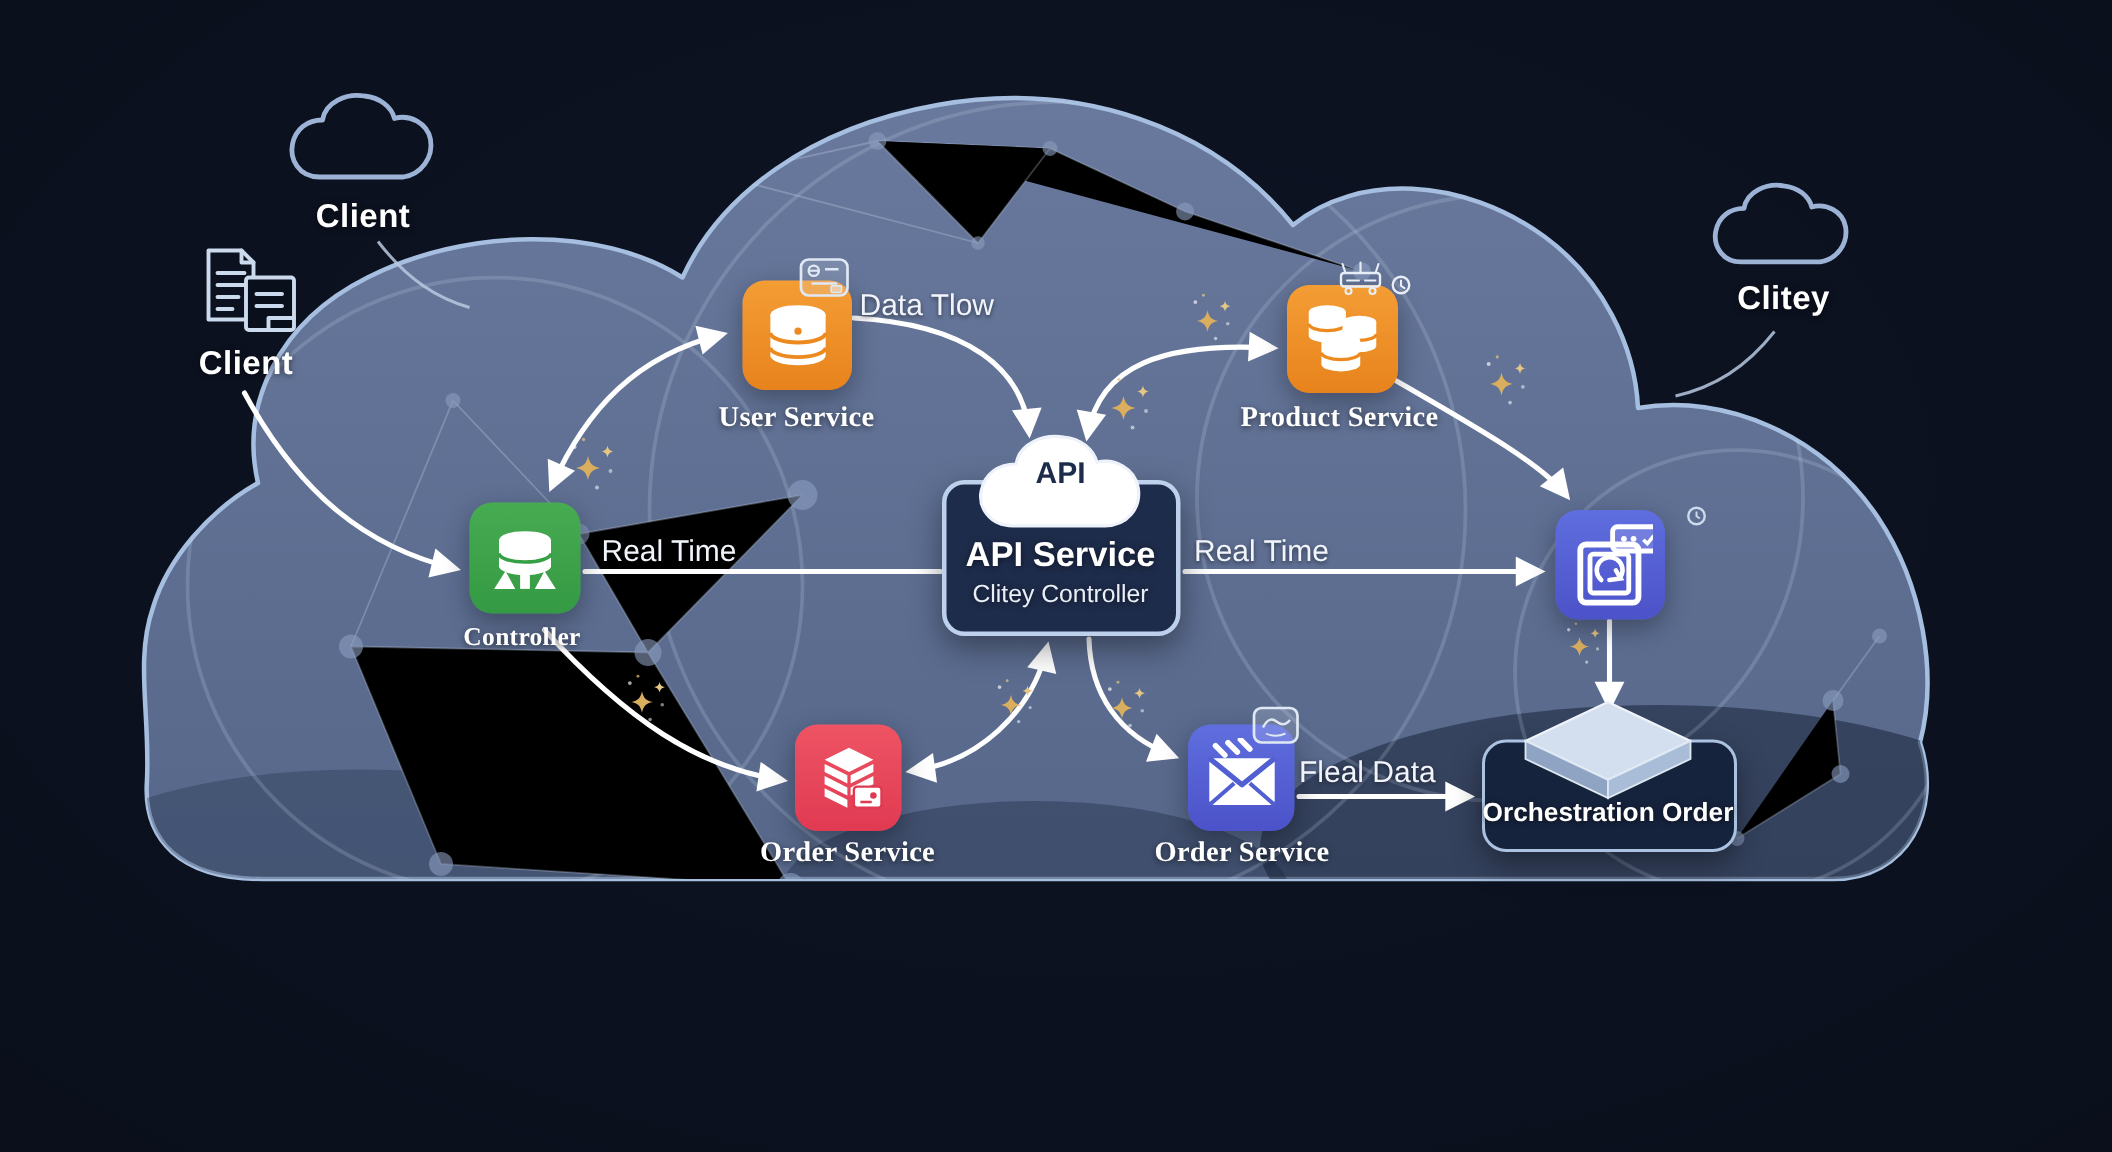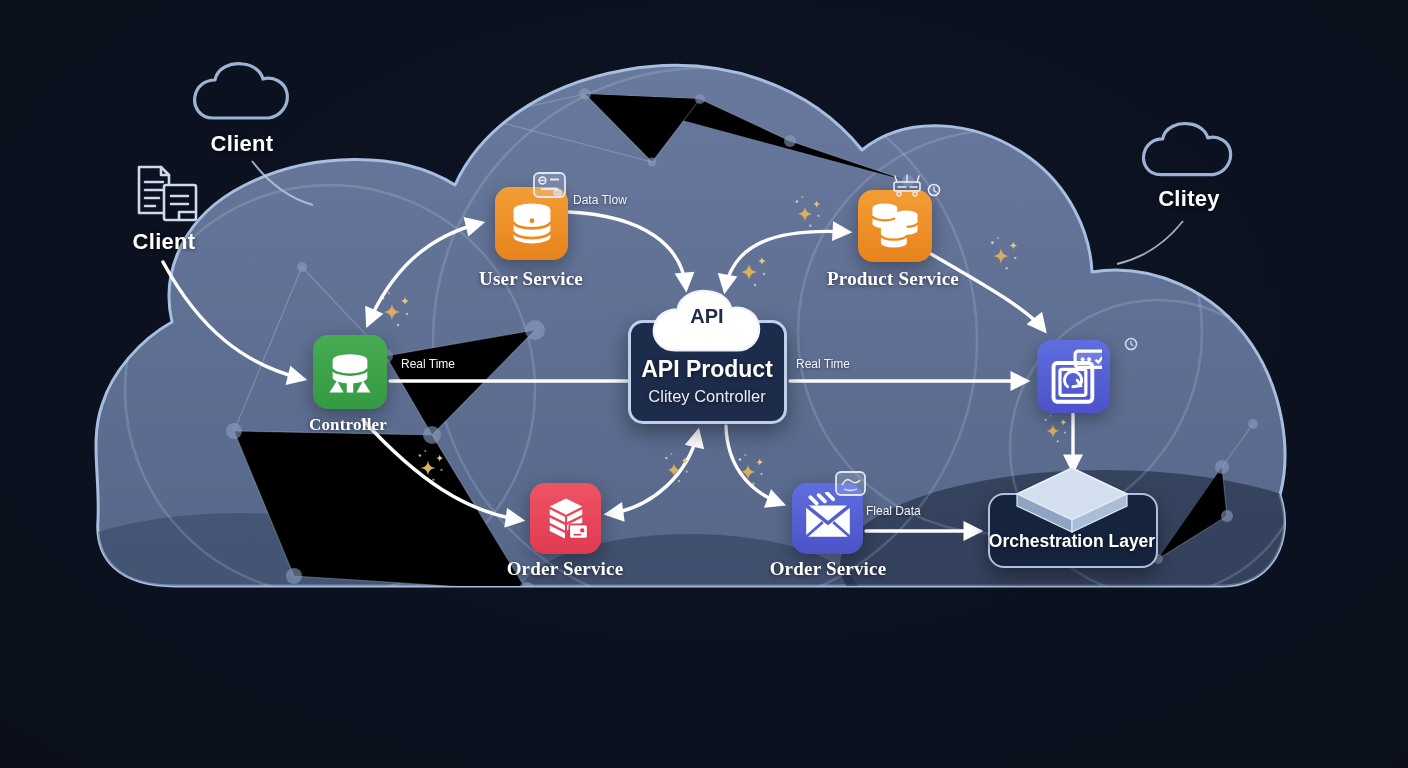--- a/index.html
+++ b/index.html
@@ -7,21 +7,21 @@
     position:relative;width:1408px;height:768px;overflow:hidden;
     background:radial-gradient(115% 125% at 52% 42%, #0e1424 0%, #0b101d 55%, #070b14 100%);
     font-family:"Liberation Sans", sans-serif;color:#fff;
   }
   .abs{position:absolute;}
   svg{display:block;}
   .lbl{position:absolute;transform:translateX(-50%);white-space:nowrap;
        text-shadow:0 1px 4px rgba(0,0,0,.55);z-index:7;}
   .lbl-client{font-size:22px;font-weight:700;letter-spacing:.3px;}
   .lbl-svc{font-size:19px;font-weight:700;letter-spacing:.2px;font-family:Liberation Serif, serif;}
-  .lbl-edge{position:absolute;transform:none;font-size:12px;font-weight:500;color:#f1f5fb;
+  .lbl-edge{position:absolute;transform:none;font-size:20px;font-weight:500;color:#f1f5fb;
             text-shadow:0 1px 3px rgba(0,0,0,.5);z-index:7;white-space:nowrap;}
   .svc{position:absolute;border-radius:15px;display:flex;align-items:center;justify-content:center;
        box-shadow:0 6px 18px rgba(0,0,0,.32);z-index:2;}
   .svc-green{background:linear-gradient(180deg,#47ab52,#349a43);}
   .svc-orange{background:linear-gradient(180deg,#f49d35,#e8831c);}
   .svc-red{background:linear-gradient(180deg,#ee5464,#e03a52);}
   .svc-indigo{background:linear-gradient(180deg,#5f6ede,#4c52c9);}
   .panel{position:absolute;box-sizing:border-box;z-index:2;}
   #gw{left:628px;top:320px;width:159px;height:104px;background:#1e2c4b;
       border:3px solid #bdd1ec;border-radius:15px;box-shadow:0 8px 22px rgba(0,0,0,.4);}
@@ -225,30 +225,30 @@
       <path d="M-6,9 A8,8 0 1 1 6,7 M3,3 l3,5 l-7,1" stroke="#fff" stroke-width="2.8" fill="none" stroke-linecap="round"></path>
     </svg>
   </div>
 
   <div class="panel" id="gw"></div>
   <svg class="abs z6" style="left:652px;top:289px;" width="110" height="66" viewBox="0 0 104 62">
     <path d="M 22 58 C 7 58 0 46 2 36 C 4 25 13 19 24 19 C 26 6 41 0 54 2 C 65 3 73 10 75 18
              C 86 15 99 22 101 34 C 103 47 94 58 80 58 Z" fill="#ffffff" stroke="#eef2fa" stroke-width="2" stroke-linejoin="round"></path>
   </svg>
   <span class="lbl" style="left:707px;top:305px;font-size:20px;font-weight:700;color:#1e2c4b;z-index:8;text-shadow:none;">API</span>
-  <span class="lbl" style="left:707px;top:356px;font-size:23px;font-weight:700;">API Product</span>
+  <span class="lbl" style="left:707px;top:356px;font-size:23px;font-weight:700;">API Service</span>
   <span class="lbl" style="left:707px;top:387px;font-size:16.5px;font-weight:400;color:#e9eef7;">Clitey Controller</span>
 
   <div class="panel" id="orch"></div>
   <svg class="abs z6" style="left:1005px;top:466px;" width="134" height="72" viewBox="0 0 134 72">
     <path d="M67,2 L122,28 L67,54 L12,28 Z" fill="#d3dfee" stroke="#eef3fa" stroke-width="1.6" stroke-linejoin="round"></path>
     <path d="M12,28 V40 L67,66 V54 Z" fill="#8fa3c2" stroke="#dfe8f3" stroke-width="1.2"></path>
     <path d="M122,28 V40 L67,66 V54 Z" fill="#aabdd8" stroke="#dfe8f3" stroke-width="1.2"></path>
   </svg>
-  <span class="lbl" style="left:1072px;top:531px;font-size:17.5px;font-weight:700;">Orchestration Layer</span>
+  <span class="lbl" style="left:1072px;top:531px;font-size:17.5px;font-weight:700;">Orchestration Order</span>
 
   <svg class="abs" style="left:0;top:0;z-index:6;pointer-events:none;" width="1408" height="768" viewBox="0 0 1408 768">
     <g transform="translate(534,173)" stroke="#dfe8f4" fill="rgba(230,238,248,0.18)">
       <rect x="0" y="0" width="31" height="24" rx="5" stroke-width="1.8"></rect>
       <circle cx="8.5" cy="7.5" r="3.4" fill="none" stroke-width="1.6"></circle>
       <path d="M5.5,7.5 h6" stroke-width="1.4" fill="none"></path>
       <path d="M16,6.5 h9 M7,16 h17" stroke-width="1.8" fill="none"></path>
       <rect x="20" y="17.5" width="7" height="4.5" rx="1" fill="rgba(230,238,248,0.5)" stroke-width="1"></rect>
     </g>
     <g transform="translate(886,170)" stroke="#e8eef8" fill="none" stroke-linecap="round">

